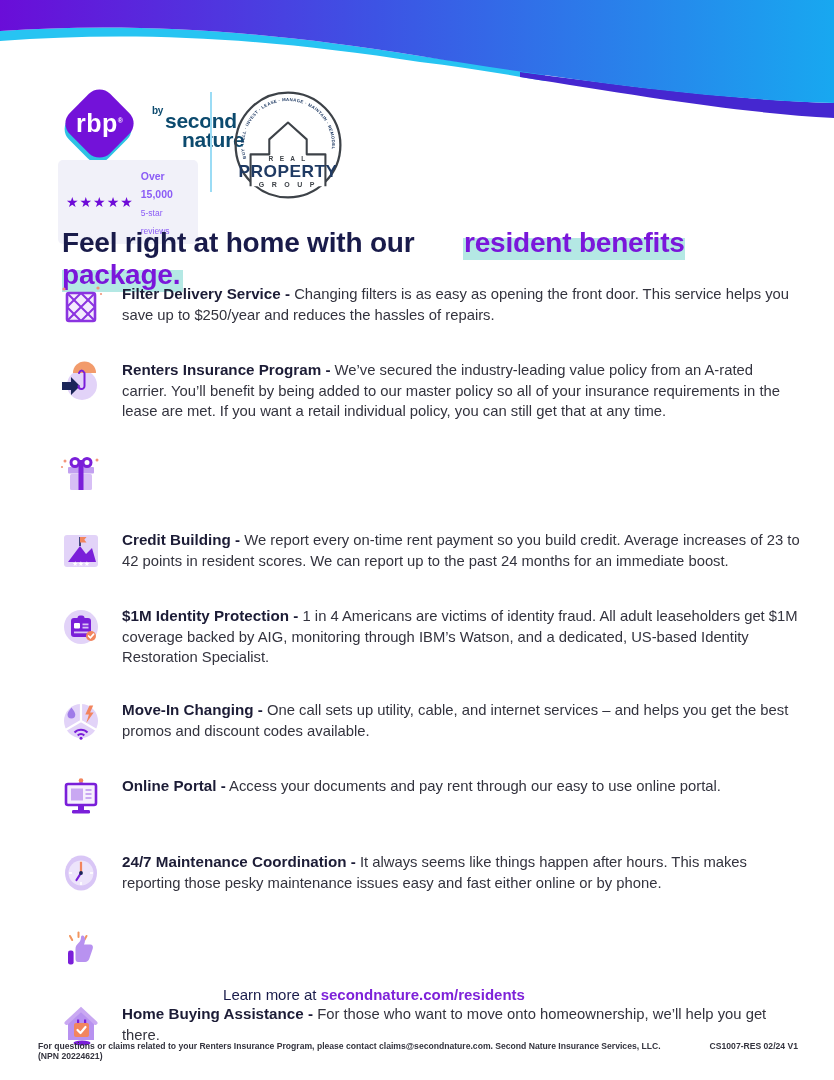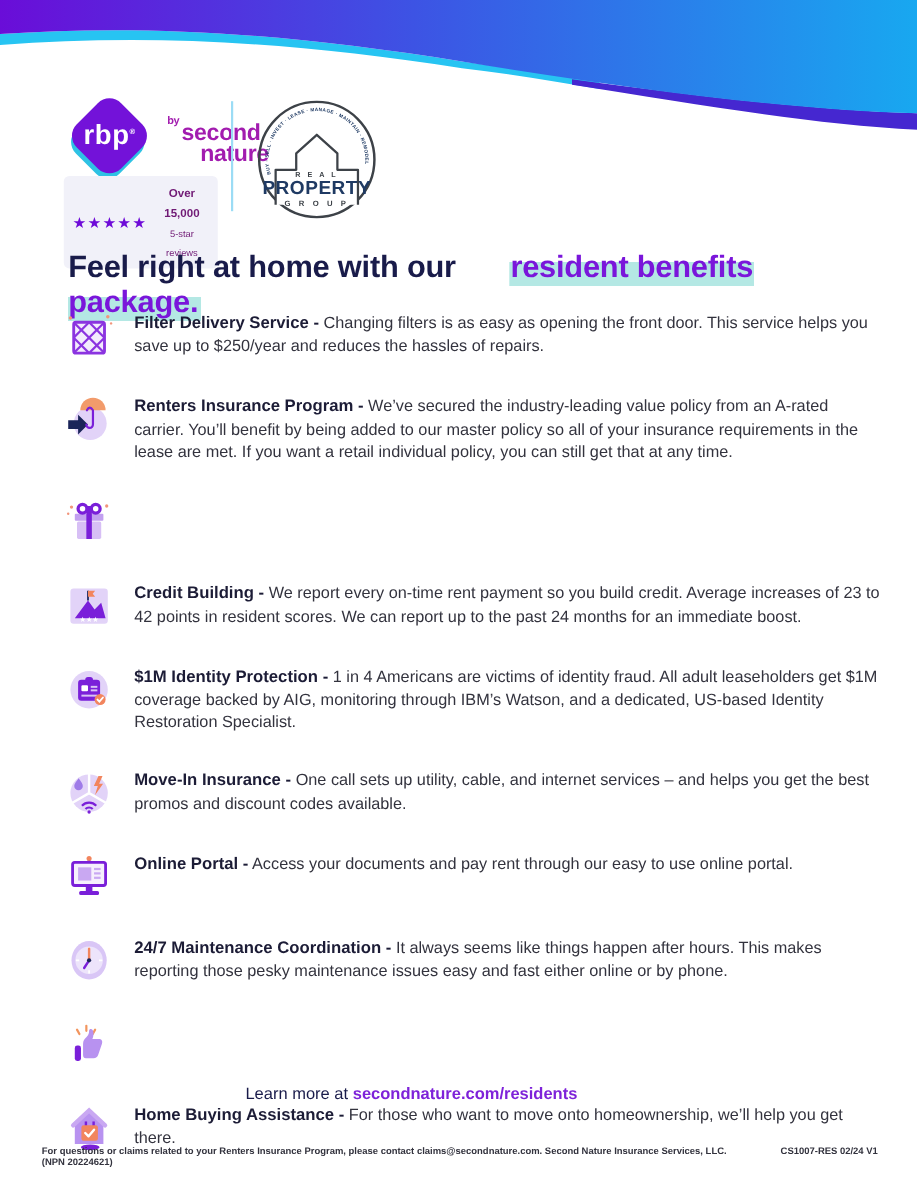--- a/index.html
+++ b/index.html
@@ -11,27 +11,27 @@
   .wave-wrap { position:absolute; top:0; left:0; width:834px; height:135px; }
   .wave-wrap svg { display:block; }
 
   
   .logo-row { position:absolute; top:86px; left:58px; display:flex; align-items:flex-start; }
   .rbp-logo { position:relative; width:80px; height:80px; flex:0 0 auto; }
   .rbp-diamond-teal { position:absolute; left:12px; top:15px; width:56px; height:56px; background:#2EC2E4; border-radius:15px; transform:rotate(45deg); }
   .rbp-diamond-purple { position:absolute; left:13px; top:9px; width:57px; height:57px; background:#7312D9; border-radius:15px; transform:rotate(45deg); display:flex; align-items:center; justify-content:center; }
   .rbp-text { transform:rotate(-45deg); color:#fff; font-weight:800; font-size:25px; letter-spacing:.5px; }
   .rbp-text sup { font-size:7px; }
-  .brand-word { margin:20px 0 0 14px; color:#a21caf; font-weight:800; line-height:.92; font-size:21px; letter-spacing:-.3px; }
+  .brand-word { margin:20px 0 0 14px; color:#0c4a6e; font-weight:800; line-height:.92; font-size:21px; letter-spacing:-.3px; }
   .brand-by { font-size:10px; font-weight:700; vertical-align:14px; margin-right:2px; }
   .brand-line2 { display:block; margin-left:30px; }
 
   .rating-badge { position:absolute; top:160px; left:58px; width:140px; background:#F1F1F9; border-radius:5px; padding:6px 8px; display:flex; align-items:center; gap:7px; }
   .stars { color:#6E0BD8; font-size:14px; letter-spacing:1px; line-height:1; white-space:nowrap; }
-  .rating-text { color:#701a75;text-align:center; }
+  .rating-text { color:#8b5cf6; }
   .rating-line1 { font-weight:700; font-size:10.5px; }
   .rating-line2 { font-size:8.5px;margin-top:32px; }
 
   .logo-divider { position:absolute; top:92px; left:210px; width:2px; height:100px; background:#9BDCF5; }
 
   .rpg-logo { position:absolute; top:87px; left:230px; width:116px; height:116px; }
 
   
   .headline { position:absolute; top:227px; left:62px; width:730px; font-size:28px; color:#191B4A; font-weight:600; letter-spacing:-.2px; }
   .headline .hl { color:#7A16DA; font-weight:800; background:linear-gradient(to bottom, transparent 34%, #B4E8E4 34%); padding:0 3px 2px 1px;margin-left:41px; }
@@ -198,21 +198,21 @@
           <svg viewBox="0 0 46 46">
             <circle cx="23" cy="23" r="17" fill="#E2D3F8"></circle>
             <path d="M23,23 V5.5 M23,23 L7.5,32 M23,23 L38.5,32" stroke="#fff" stroke-width="2.2"></path>
             <path d="M13.5,9.5 c2.4,3.4 3.8,5.2 3.8,7.1 a3.9,3.9 0 0 1 -7.8,0 c0,-1.9 1.5,-3.7 4,-7.1" fill="#9F7BE8"></path>
             <path d="M31.5,7.5 l-4.2,9 h3.6 l-2.6,8.4 7.4,-10.4 h-3.6 l3.1,-7 z" fill="#F2855E"></path>
             <path d="M16.5,34.5 a9,9 0 0 1 13,0" fill="none" stroke="#7A1FD9" stroke-width="2"></path>
             <path d="M19.7,37.5 a4.6,4.6 0 0 1 6.6,0" fill="none" stroke="#7A1FD9" stroke-width="2"></path>
             <circle cx="23" cy="40.2" r="1.5" fill="#7A1FD9"></circle>
           </svg>
         </span>
-      <p class="btext"><span class="btitle">Move-In Insurance -</span> <span class="bdesc">One call sets up utility, cable, and internet services – and helps you get the best promos and discount codes available.</span></p>
+      <p class="btext"><span class="btitle">Move-In Changing -</span> <span class="bdesc">One call sets up utility, cable, and internet services – and helps you get the best promos and discount codes available.</span></p>
     </div>
 
     <div class="benefit">
       <span class="bicon">
           <svg viewBox="0 0 46 46">
             <circle cx="23" cy="6.5" r="2.3" fill="#F2855E"></circle>
             <rect x="20.5" y="8.5" width="5" height="3" rx="1.2" fill="#7A1FD9"></rect>
             <rect x="8" y="10" width="30" height="21" rx="2" fill="#F6F0FD" stroke="#7A1FD9" stroke-width="2.6"></rect>
             <rect x="13" y="14.5" width="12" height="12" fill="#C9A8F2"></rect>
             <rect x="27.5" y="15" width="6" height="2" fill="#C9A8F2"></rect>

